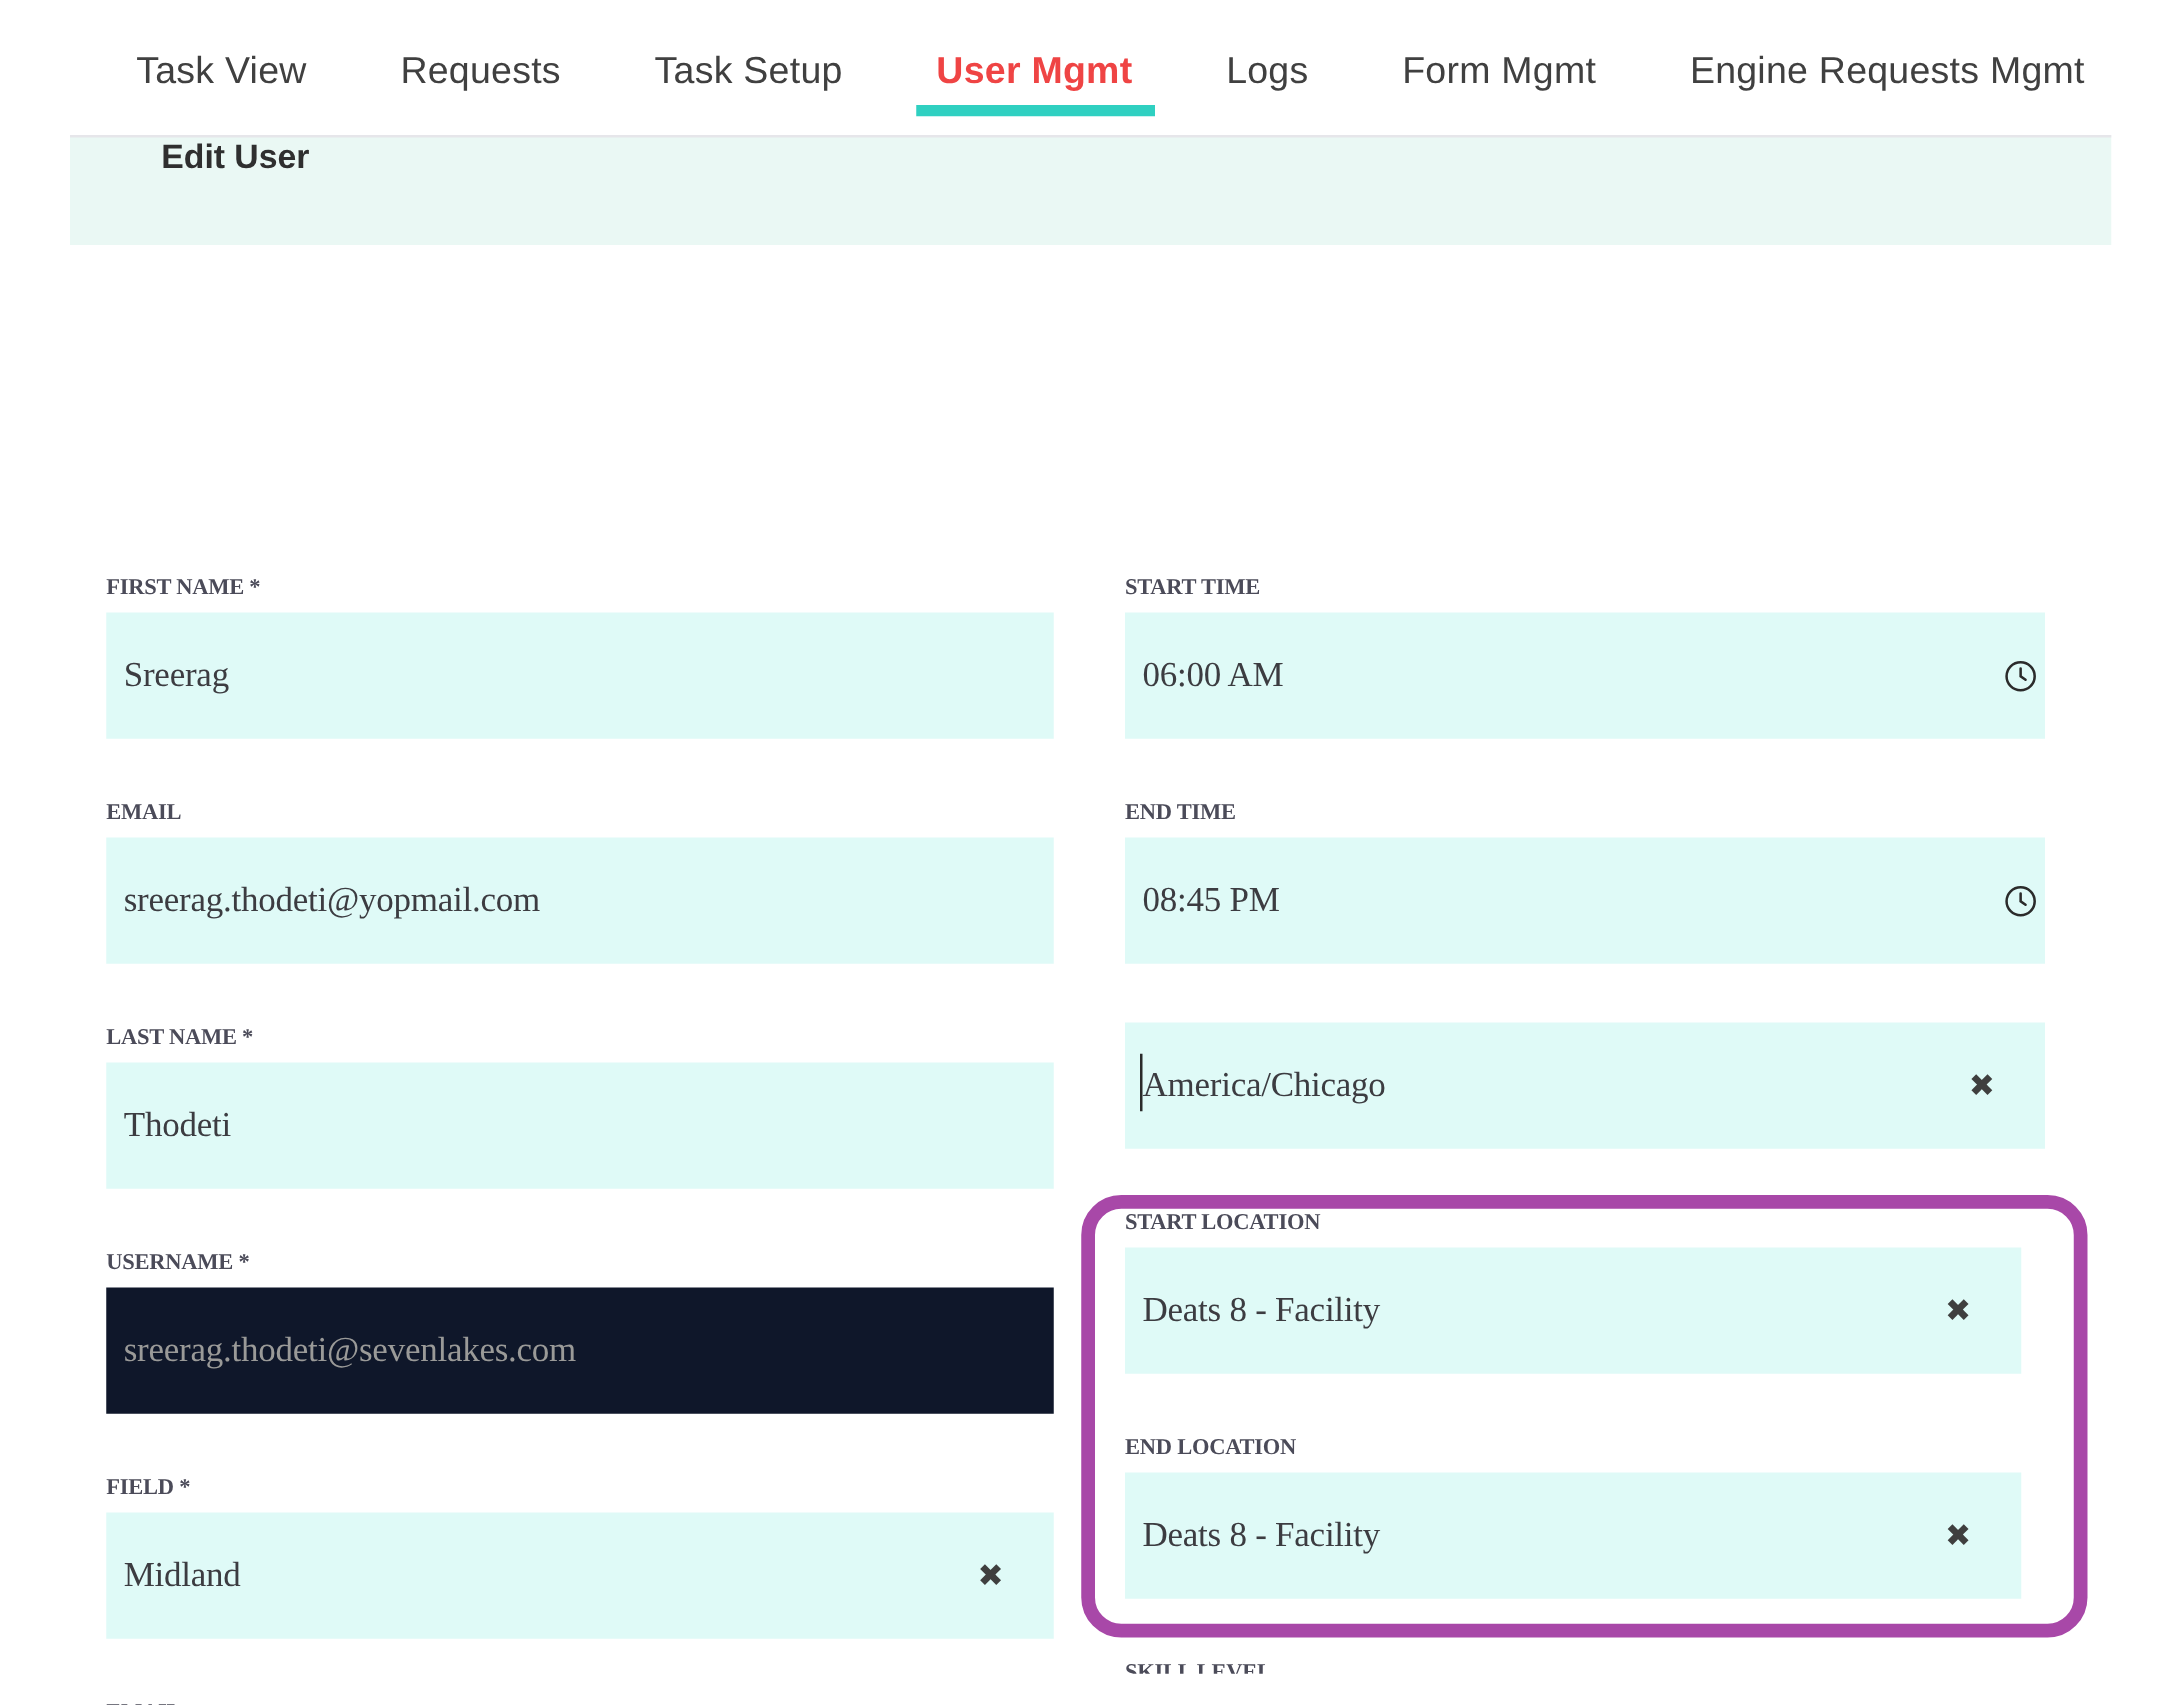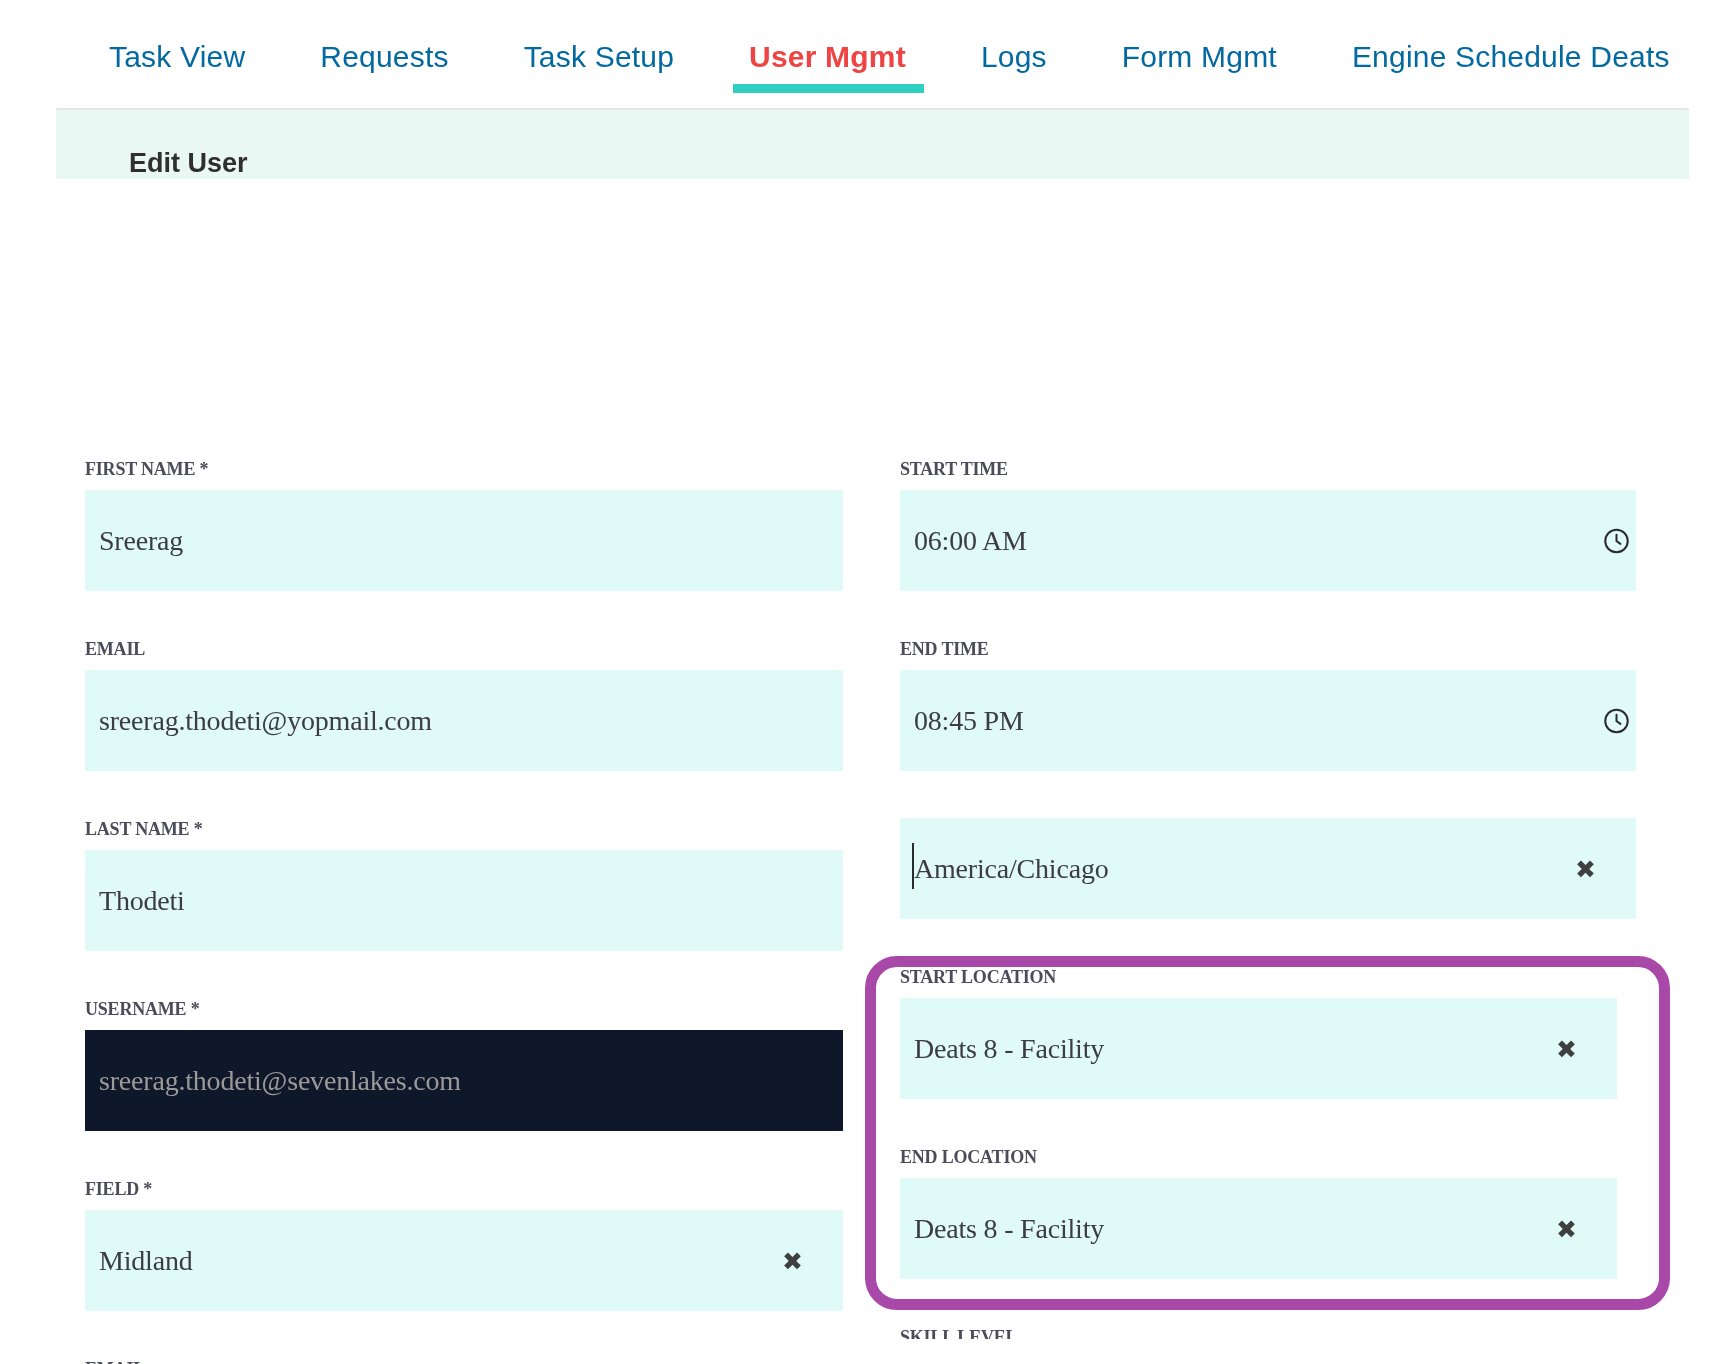--- a/index.html
+++ b/index.html
@@ -3,29 +3,29 @@
 <meta charset="utf-8">
 <style>
   * { margin:0; padding:0; box-sizing:border-box; }
   html,body { width:1734px; height:1364px; background:#ffffff; overflow:hidden;
               font-family:"Liberation Sans", sans-serif; }
   body { position:relative; }
 
   
   .nav { position:absolute; top:0; left:0; width:1734px; height:108px;
          display:flex; gap:75px; padding:40px 0 0 109px; }
-  .tab { position:relative; font-size:30px; letter-spacing:.2px; color:#0369a1;
+  .tab { position:relative; font-size:30px; letter-spacing:.2px; color:#404040;
          white-space:nowrap; cursor:pointer; }
   .tab.active { color:#ef4444; font-weight:bold; }
   .tab.active::after { content:""; position:absolute; left:-16px; right:-18px;
          top:44px; height:9px; background:#2fd0c1; }
 
   
-  .editbar { position:absolute; left:56px; top:108px; width:1633px; height:71px;
-         background:#eaf8f4; border-top:2px solid #e6e6ea; display:flex; align-items:flex-end; }
+  .editbar { position:absolute; left:56px; top:108px; width:1633px; height:88px;
+         background:#eaf8f4; border-top:2px solid #e6e6ea; display:flex; align-items:flex-start; }
   .editbar .title { margin-left:73px; font-size:27px; font-weight:bold; color:#2f2f2f; }
 
   
   .col { position:absolute; top:458px;font-family:Liberation Serif, serif; }
   .col.left  { left:85px;  width:758px; }
   .col.right { left:900px; width:736px; }
 
   .row { margin-bottom:47px; }
   .flabel { display:block; font-size:18px; font-weight:bold; color:#4b4b59;
             letter-spacing:-.2px; line-height:22px; margin-bottom:10px; white-space:nowrap; }
@@ -51,21 +51,21 @@
 </head>
 <body>
 
 <div class="nav" id="nav">
     <div class="tab">Task View</div>
     <div class="tab">Requests</div>
     <div class="tab">Task Setup</div>
     <div class="tab active">User Mgmt</div>
     <div class="tab">Logs</div>
     <div class="tab">Form Mgmt</div>
-    <div class="tab">Engine Schedule Deats</div>
+    <div class="tab">Engine Requests Mgmt</div>
   </div>
 
 <div class="editbar">
   <span class="title">Edit User</span>
 </div>
 
 <div class="col left" id="col-left">
     <div class="row">
       <span class="flabel">FIRST NAME *</span>
       <div class="field">

